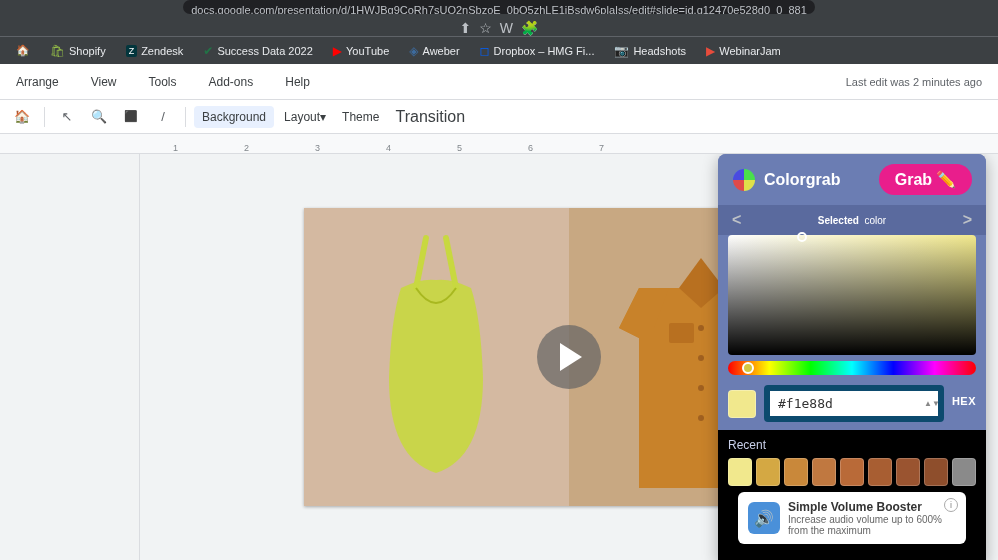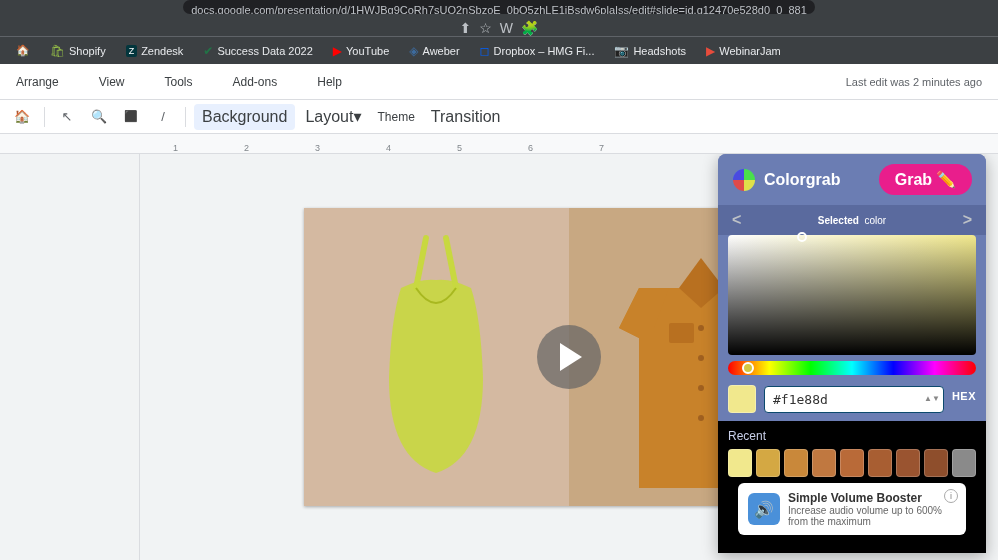--- a/index.html
+++ b/index.html
@@ -59,21 +59,21 @@
     .bookmark-shopify { color: #96bf48; }
 
     
     .slides-toolbar {
       height: 36px;
       background: #fff;
       border-bottom: 1px solid #dadce0;
       display: flex;
       align-items: center;
       padding: 0 8px;
-      gap: 24px;
+      gap: 16px;
     }
     .menu-item {
       font-size: 12px;
       color: #3c4043;
       padding: 4px 8px;
       border-radius: 4px;
       cursor: pointer;
     }
     .last-edit {
       font-size: 11px;
@@ -95,21 +95,21 @@
     .tool-btn {
       display: flex; align-items: center; justify-content: center;
       width: 28px; height: 28px;
       border-radius: 4px;
       cursor: pointer;
       font-size: 13px;
       color: #5f6368;
     }
     .tool-btn-text {
       padding: 4px 8px;
-      font-size: 16px;
+      font-size: 12px;
       color: #3c4043;
       border-radius: 4px;
       cursor: pointer;
       display: flex; align-items: center; gap: 2px;
       background: #e8f0fe;
       font-weight: 500;
     }
     .divider-v { width: 1px; height: 20px; background: #dadce0; margin: 0 4px; }
 
     
@@ -339,21 +339,21 @@
       background: #f1e88d;
       border: 1px solid rgba(255,255,255,0.3);
     }
     .hex-input-wrapper {
       flex: 1;
       position: relative;
     }
     .hex-input {
       width: 100%;
       background: white;
-      border: 1px solid #0c4a6e;
+      border: 6px solid #0c4a6e;
       border-radius: 4px;
       padding: 5px 24px 5px 8px;
       font-size: 13px;
       color: #333;
       font-family: monospace;
     }
     .hex-arrows {
       position: absolute;
       right: 4px;
       top: 50%;
@@ -505,21 +505,21 @@
 
 <div class="slides-toolbar2">
   <div class="tool-btn">🏠</div>
   <div class="divider-v"></div>
   <div class="tool-btn">↖</div>
   <div class="tool-btn">🔍</div>
   <div class="tool-btn" style="font-size:11px;">⬛</div>
   <div class="tool-btn">/</div>
   <div class="divider-v"></div>
   <div class="tool-btn-text">Background</div>
-  <div class="tool-btn" style="width:auto;padding:0 6px;font-size:16px;color:#3c4043;">
+  <div class="tool-btn" style="width:auto;padding:0 6px;font-size:12px;color:#3c4043;">
     <span>Layout</span>
     <span>▾</span>
   </div>
   <div class="tool-btn" style="width:auto;padding:0 6px;font-size:12px;color:#3c4043;">Theme</div>
   <div class="tool-btn" style="width:auto;padding:0 6px;font-size:16px;color:#3c4043;">Transition</div>
 </div>
 
 <div class="ruler">
   <div class="ruler-marks">
     <div class="ruler-mark">1</div>

